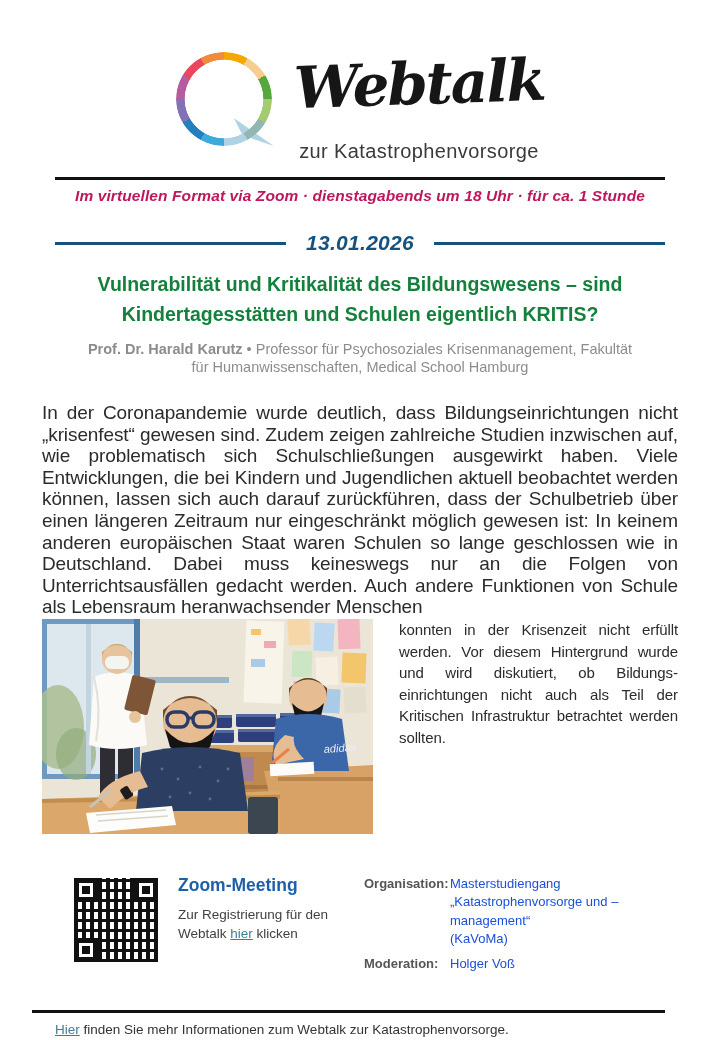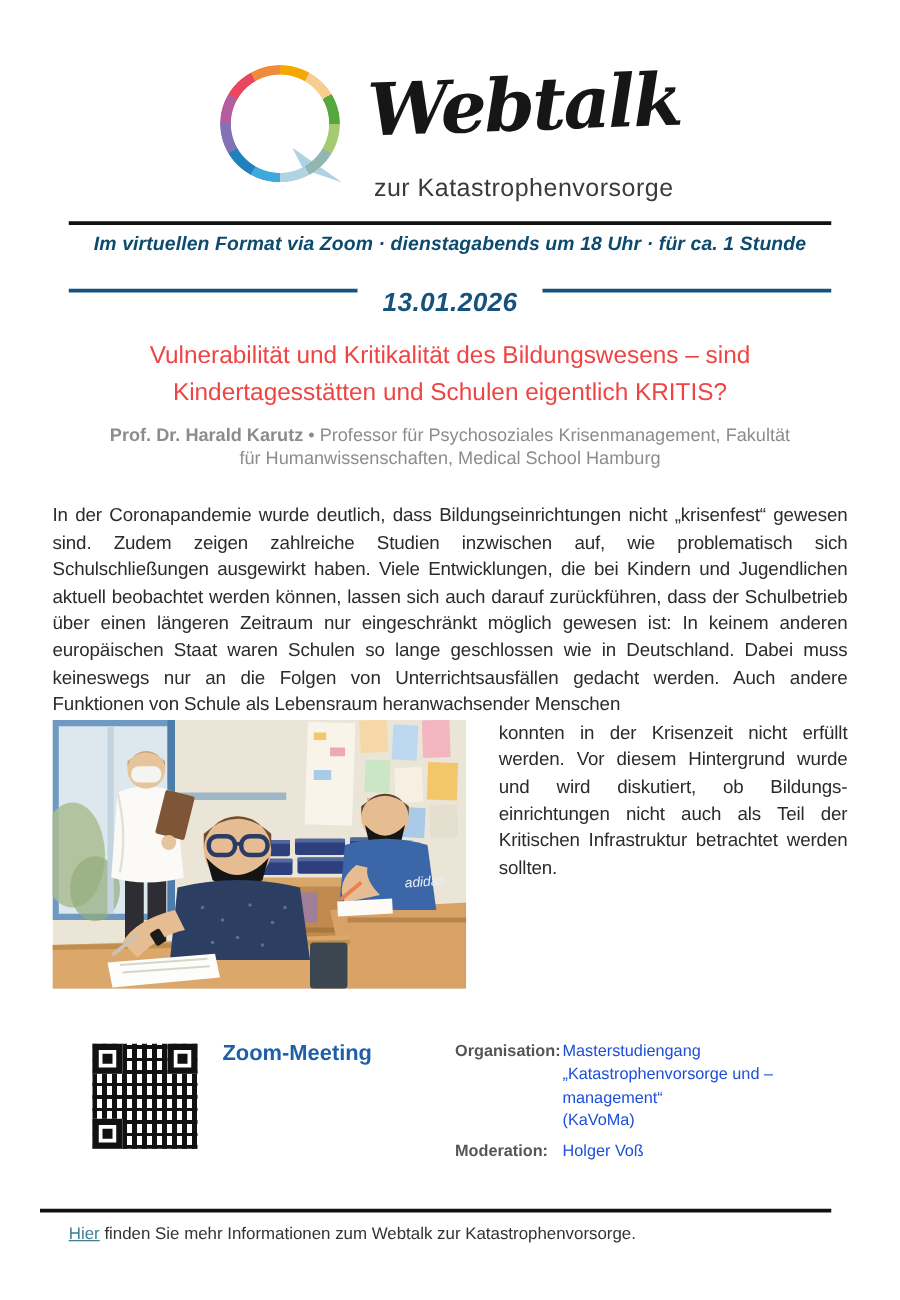--- a/index.html
+++ b/index.html
@@ -28,41 +28,41 @@
   .brand-col { display:flex; flex-direction:column; align-items:center; }
   .brand-script {
     font-family:"DejaVu Serif", serif; font-style:italic; font-weight:bold;
     font-size:58px; line-height:72px; color:#161616; letter-spacing:-2px;
     transform:rotate(-2deg);
   }
   .brand-tagline { font-size:20px; color:#3a3a3a; letter-spacing:0.4px; margin-top:20px; }
   .rule-black { height:3px; background:#111; margin:14px 55px 0 55px; }
   .schedule-line {
     text-align:center; font-style:italic; font-weight:bold; font-size:15.5px;
-    color:#0c4a6e; margin-top:7px; letter-spacing:0.1px;
-  }
-  
-  .date-row { display:flex; margin:26px 55px 0 55px; }
+    color:#be185d; margin-top:7px; letter-spacing:0.1px;
+  }
+  
+  .date-row { display:flex; align-items:center; margin:26px 55px 0 55px; }
   .date-row .dline { flex:1; height:3px; background:#15527E; }
   .date-text {
     padding:0 20px; font-size:21px; font-weight:bold; font-style:italic;
     color:#15527E; letter-spacing:0.3px;
   }
   .event-title {
-    margin-top:14px; text-align:center; font-size:19.5px; font-weight:normal;
-    color:#ef4444; line-height:30px; white-space:pre-line;
+    margin-top:14px; text-align:center; font-size:19.5px; font-weight:bold;
+    color:#15803d; line-height:30px; white-space:pre-line;
   }
   .speaker {
     margin:11px auto 0 auto; max-width:565px; text-align:center;
     font-size:14.5px; color:#8C8C8C; line-height:18px;
   }
   .speaker b { font-weight:bold; }
   
   .body-intro {
-    margin:26px 42px 0 42px; font-size:15px; line-height:21.6px;
+    margin:26px 42px 0 42px; font-size:19px; line-height:21.6px;
     text-align:justify; color:#2b2b2b; letter-spacing:-0.1px;
   }
   .media-row { margin:1px 42px 0 42px; display:flex; gap:26px; }
   .photo-box { width:331px; height:215px; flex:0 0 331px; }
   .wrap-col { flex:1; font-size:15px; line-height:21.6px; text-align:justify; color:#2b2b2b; letter-spacing:-0.1px; }
   .wrap-col p + p { margin-top:13px; }
   
   .meeting-row { margin:41px 62px 0 62px; display:flex; align-items:flex-start;padding-left:12px; }
   .qr {
     width:84px; height:84px; flex:0 0 84px; position:relative; margin-top:3px;
@@ -238,20 +238,21 @@
   </div>
 
   <div class="meeting-row">
     <div class="qr">
       <span class="f tl"></span>
         <span class="f tr"></span>
         <span class="f bl"></span>
     </div>
     <div class="reg-col">
       <div class="reg-heading">Zoom-Meeting</div>
+      <div class="reg-text"><span>Zur Registrierung für den Webtalk </span><a class="link">hier</a><span> klicken</span></div>
     </div>
     <div class="details">
       <div class="detail-row">
         <div class="dlabel">Organisation:</div>
         <div class="dvalue">Masterstudiengang
 „Katastrophenvorsorge und –management“
 (KaVoMa)</div>
       </div>
       <div class="detail-row">
         <div class="dlabel">Moderation:</div>

